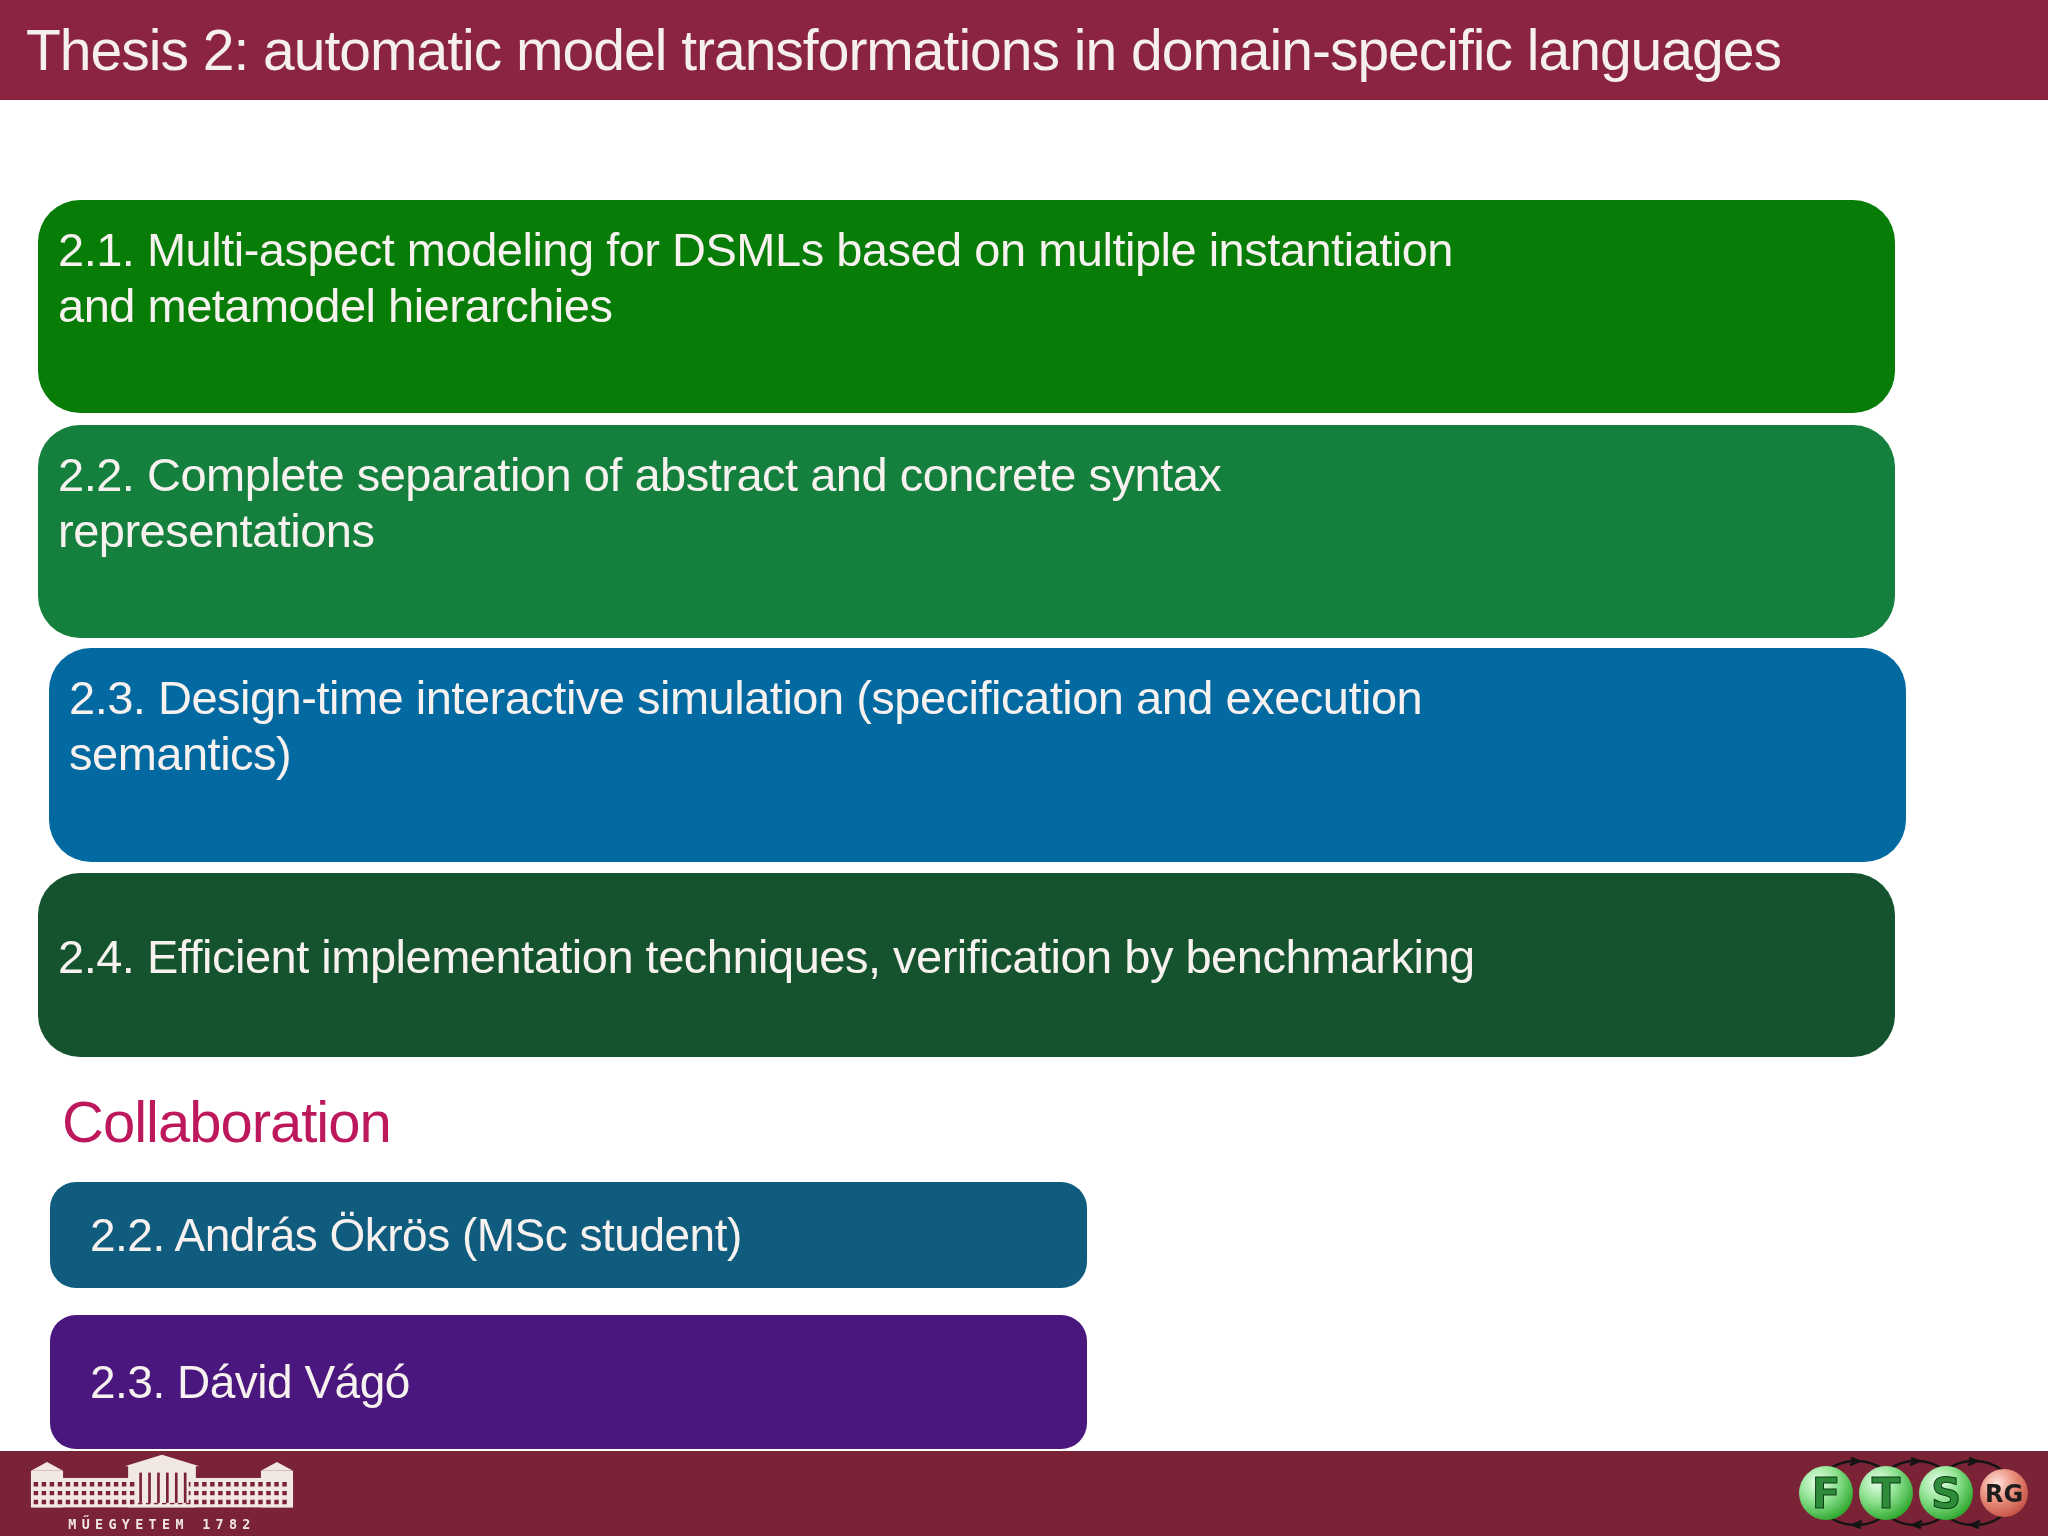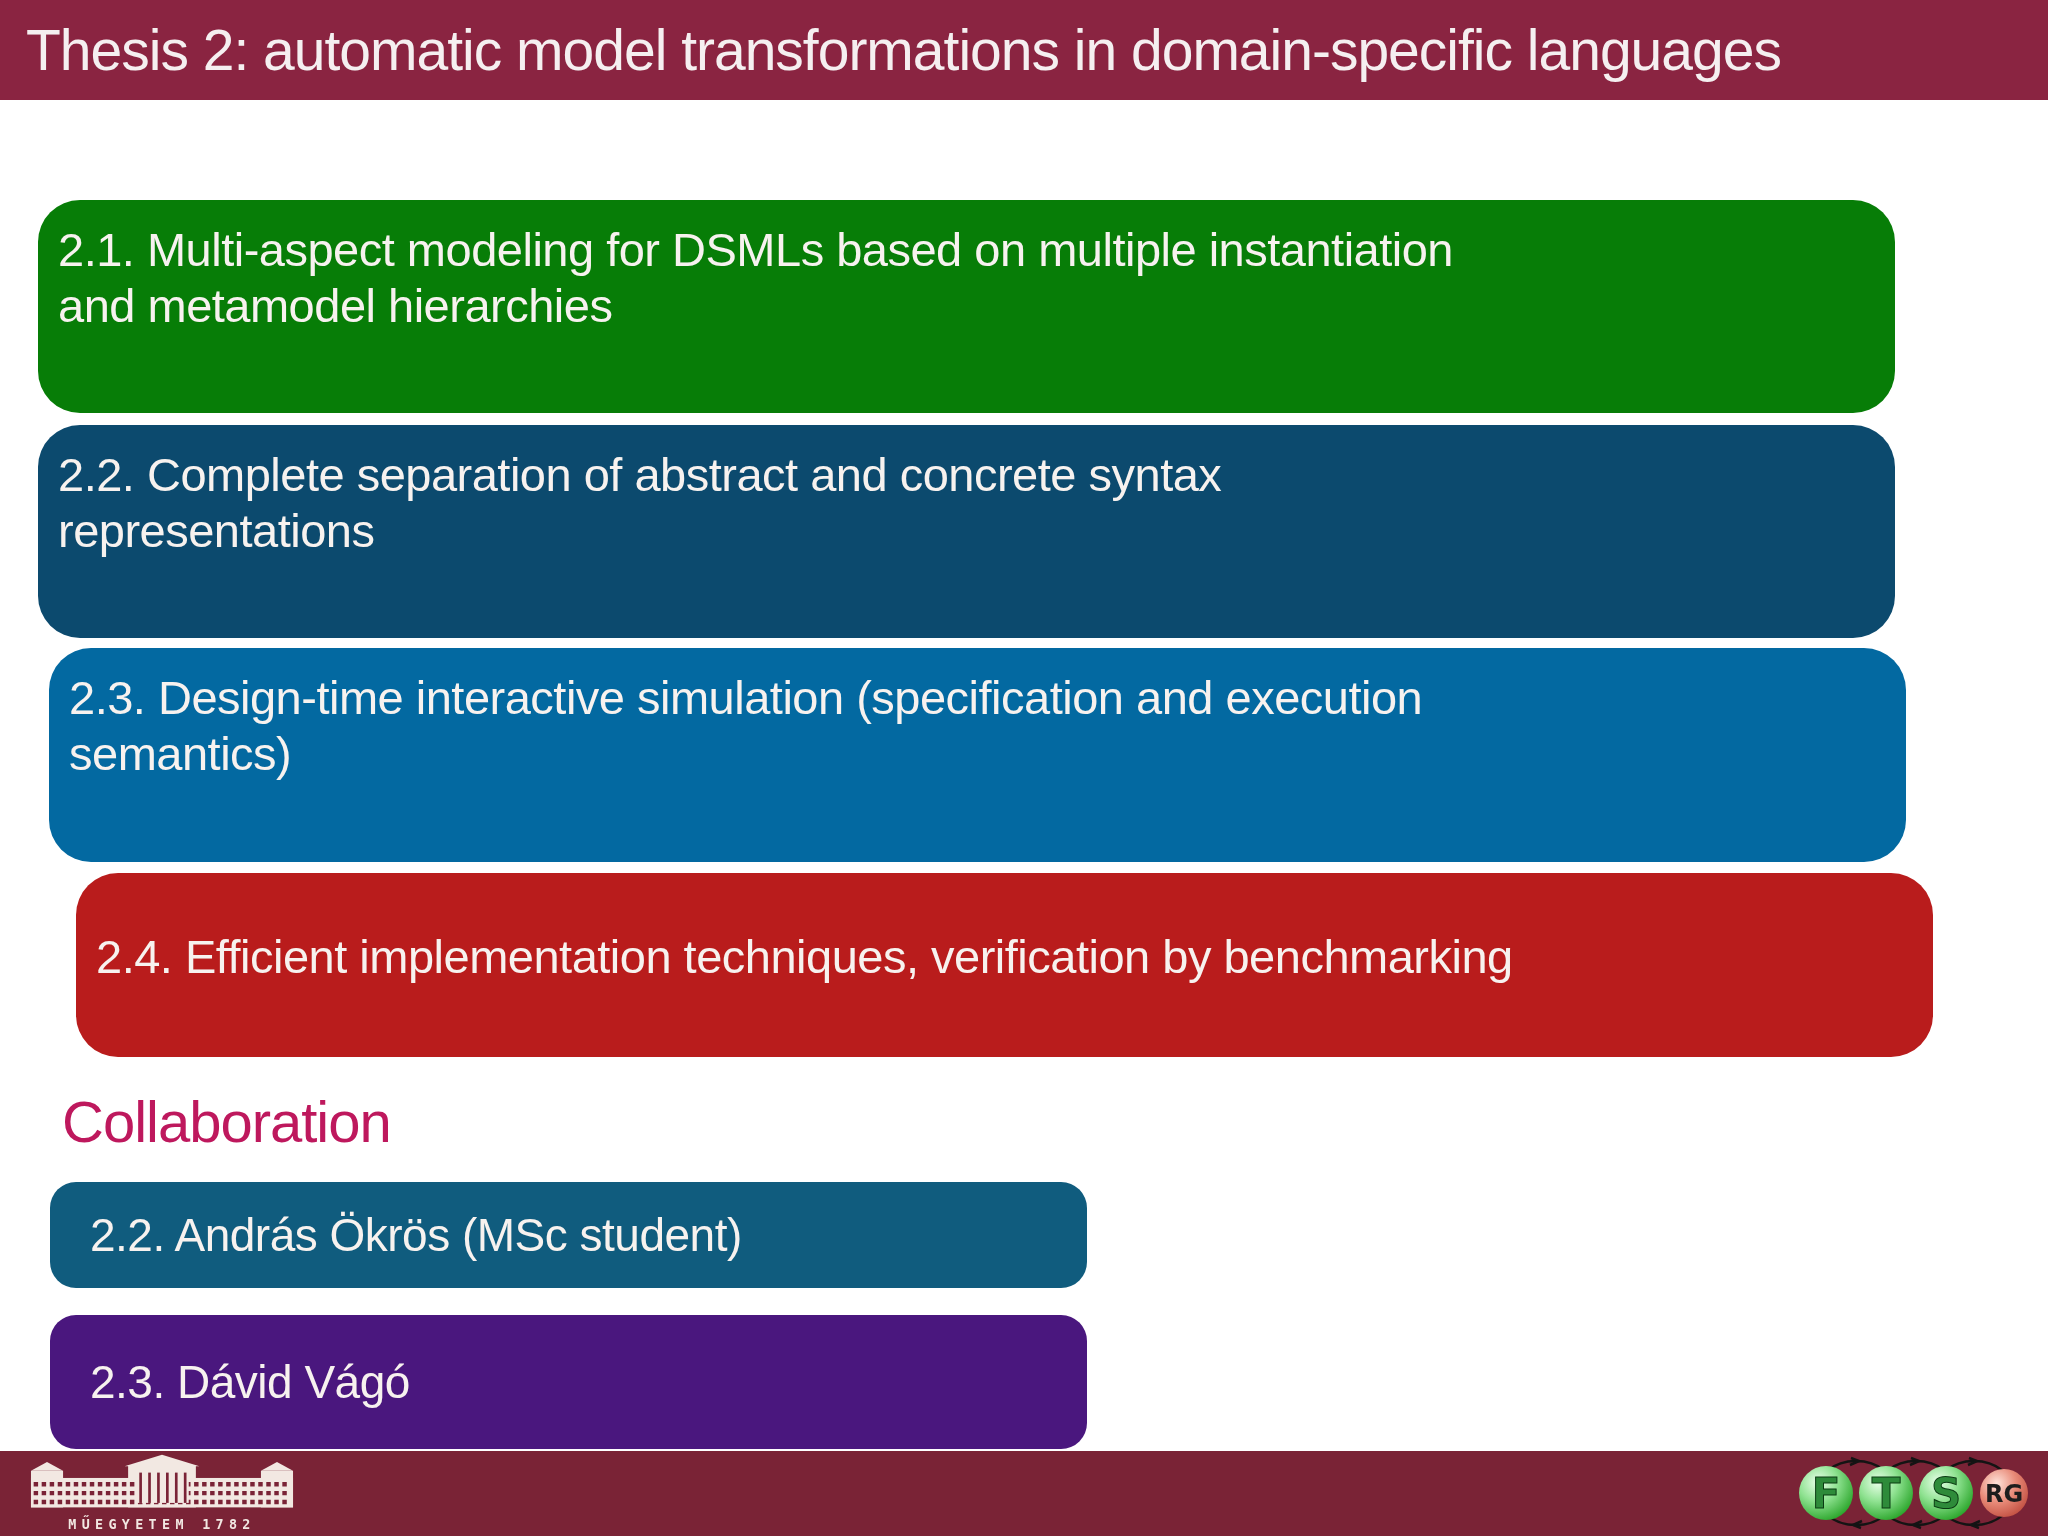--- a/index.html
+++ b/index.html
@@ -58,27 +58,27 @@
 
 <div class="slide">
 
   <div class="header" style="background: rgb(138, 36, 65);">
     <div class="title">Thesis 2: automatic model transformations in domain-specific languages</div>
   </div>
 
   <div class="thesis-box" id="box-21" style="background: rgb(7, 125, 7);">2.1. Multi-aspect modeling for DSMLs based on multiple instantiation
 and metamodel hierarchies</div>
 
-  <div class="thesis-box" id="box-22" style="background: #0c4a6e;">2.2. Complete separation of abstract and concrete syntax
+  <div class="thesis-box" id="box-22" style="background: #15803d;">2.2. Complete separation of abstract and concrete syntax
 representations</div>
 
   <div class="thesis-box" id="box-23" style="background: #0369a1; margin-left: 11px;">2.3. Design-time interactive simulation (specification and execution
 semantics)</div>
 
-  <div class="thesis-box centered" id="box-24" style="background: #b91c1c; margin-left: 38px;">2.4. Efficient implementation techniques, verification by benchmarking</div>
+  <div class="thesis-box centered" id="box-24" style="background: #14532d;">2.4. Efficient implementation techniques, verification by benchmarking</div>
 
   <div class="collab-heading">Collaboration</div>
 
   <div class="collab-box" id="collab-0" style="background: rgb(16, 92, 126);">2.2. András Ökrös (MSc student)</div>
 
   <div class="collab-box" id="collab-1" style="background: rgb(74, 23, 126);">2.3. Dávid Vágó</div>
 
   <div class="footer" style="background: rgb(122, 35, 54);">
 
     <div class="bme-logo">

